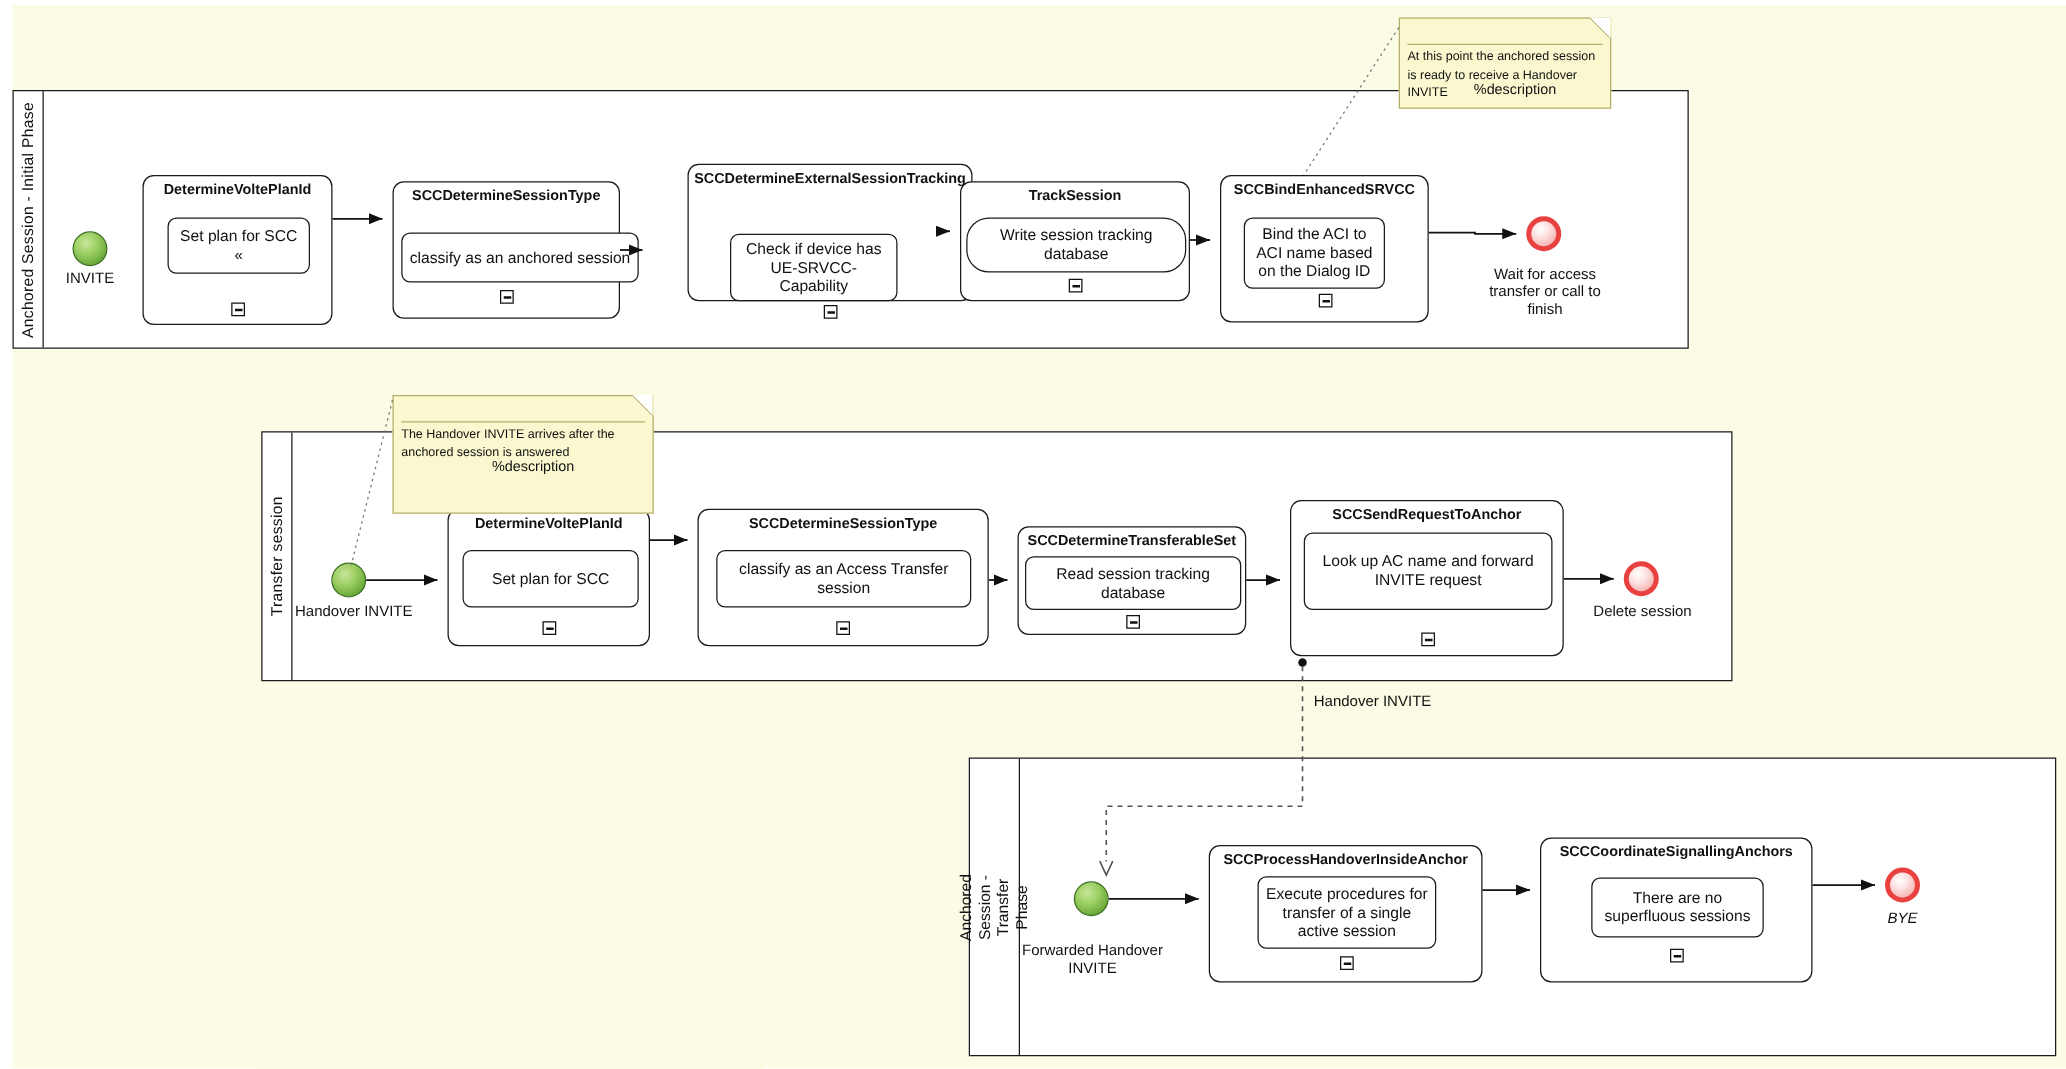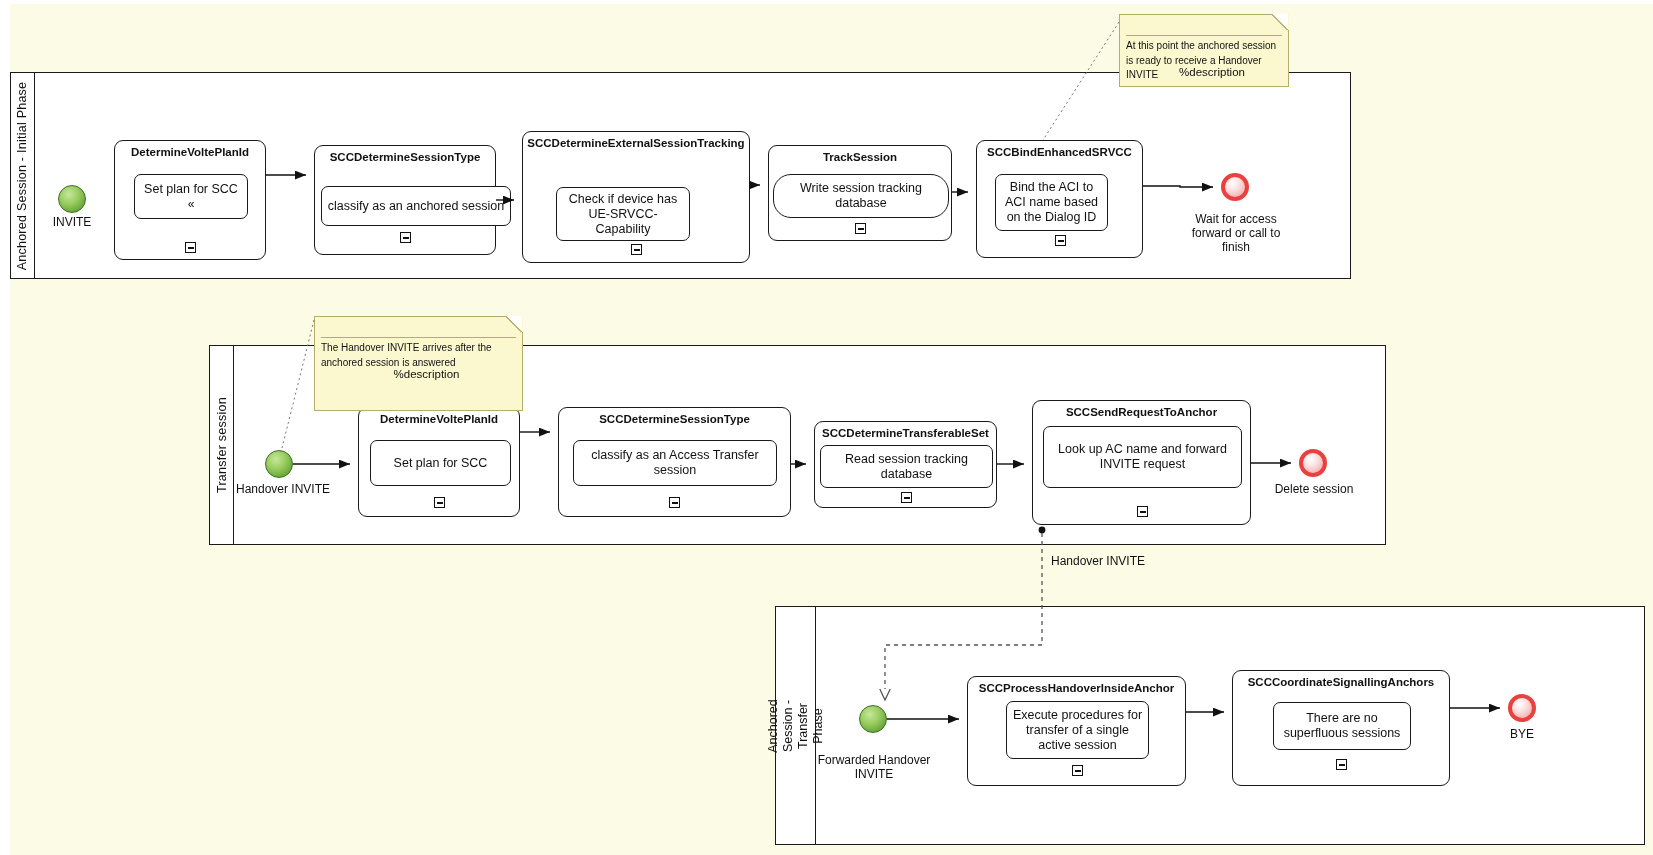--- a/index.html
+++ b/index.html
@@ -220,40 +220,40 @@
     </div>
     <div class="collapse-marker" style="left:70px; top:101px;"></div>
   </div>
 
   <div class="task" style="left:314px; top:145px; width:182px; height:110px;">
     <div class="task-title">SCCDetermineSessionType</div>
     <div class="inner-box" style="left:6px; top:40px; width:190px; height:40px;">classify as an anchored session</div>
     <div class="collapse-marker" style="left:85px; top:86px;"></div>
   </div>
 
-  <div class="task" style="left:522px; top:131px; width:228px; height:132px;">
+  <div class="task" style="left:550px; top:131px; width:228px; height:110px;">
     <div class="task-title">SCCDetermineExternalSessionTracking</div>
     <div class="inner-box" style="left:33px; top:55px; width:134px; height:54px;">Check if device has UE-SRVCC-Capability</div>
     <div class="collapse-marker" style="left:108px; top:112px;"></div>
   </div>
 
   <div class="task" style="left:768px; top:145px; width:184px; height:96px;">
     <div class="task-title">TrackSession</div>
     <div class="inner-box" style="left:4px; top:28px; width:176px; height:44px;border-radius:18px;">Write session tracking database</div>
     <div class="collapse-marker" style="left:86px; top:77px;"></div>
   </div>
 
   <div class="task" style="left:976px; top:140px; width:167px; height:118px;">
     <div class="task-title">SCCBindEnhancedSRVCC</div>
     <div class="inner-box" style="left:18px; top:33px; width:113px; height:57px;">Bind the ACI to ACI name based on the Dialog ID</div>
     <div class="collapse-marker" style="left:78px; top:94px;"></div>
   </div>
 
   <div class="event-end" style="left:1221px; top:173px;"></div>
-  <div class="event-label" style="left:1180px; top:212px; width:112px; white-space:normal;">Wait for access forward or call to finish</div>
+  <div class="event-label" style="left:1180px; top:212px; width:112px; white-space:normal;">Wait for access transfer or call to finish</div>
 
   <div class="note" style="left:1119px; top:14px; width:170px; height:73px;">
     <div class="note-fold"></div>
     <div class="note-title">%description</div>
     <div class="note-rule"></div>
     <div class="note-body">At this point the anchored session is ready to receive a Handover INVITE</div>
   </div>
 
   <div class="pool" style="left:209px; top:345px; width:1177px; height:200px;">
     <div class="lane-header">
@@ -313,21 +313,21 @@
     <div class="collapse-marker" style="left:103px; top:88px;"></div>
   </div>
 
   <div class="task" style="left:967px; top:676px; width:219px; height:110px;">
     <div class="task-title">SCCProcessHandoverInsideAnchor</div>
     <div class="inner-box" style="left:38px; top:24px; width:143px; height:58px;">Execute procedures for transfer of a single active session</div>
     <div class="collapse-marker" style="left:104px; top:88px;"></div>
   </div>
 
   <div class="event-end" style="left:1508px; top:694px;"></div>
-  <div class="event-label" style="left:1482px; top:727px; width:80px;">BYE</div>
+  <div class="event-label" style="left:1482px; top:727px; width:80px;font-style:italic;">BYE</div>
 
   <svg class="overlay" viewBox="0 0 1653 855">
     <defs>
       <marker id="arrow" markerWidth="9" markerHeight="9" refX="8" refY="3.2" orient="auto">
         <path d="M0,0 L8,3.2 L0,6.4 z" fill="#111111"></path>
       </marker>
       <marker id="openarrow" markerWidth="12" markerHeight="12" refX="9" refY="4.5" orient="auto">
         <path d="M0.5,0.5 L9,4.5 L0.5,8.5" fill="#ffffff" stroke="#555555" stroke-width="1"></path>
       </marker>
     </defs>

